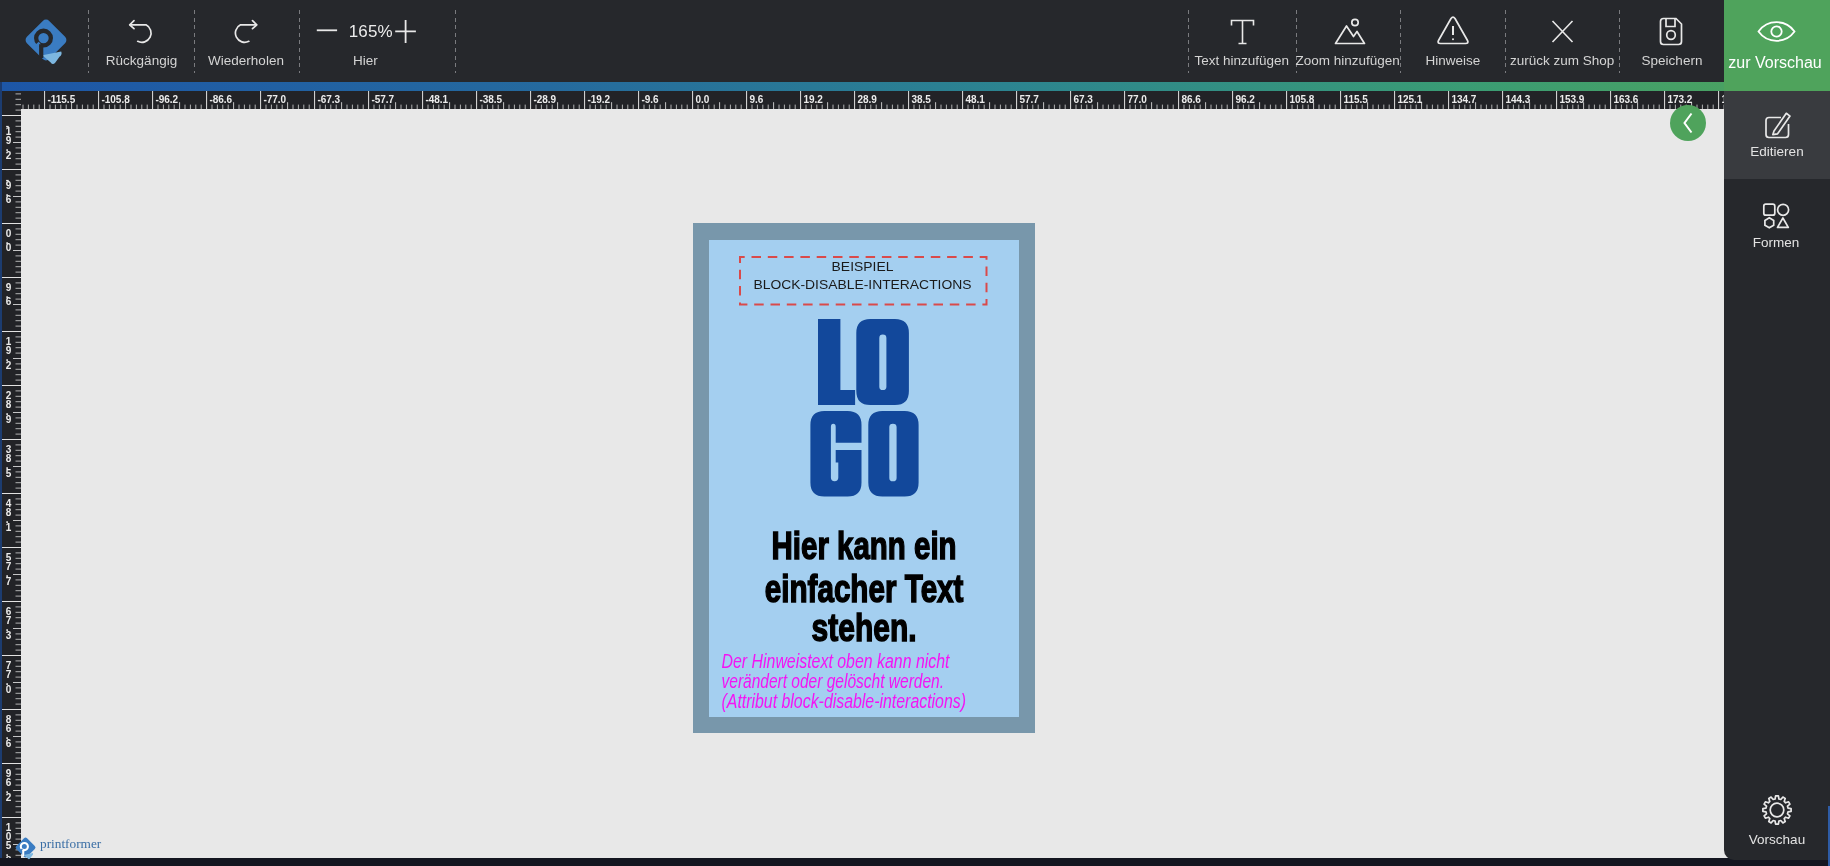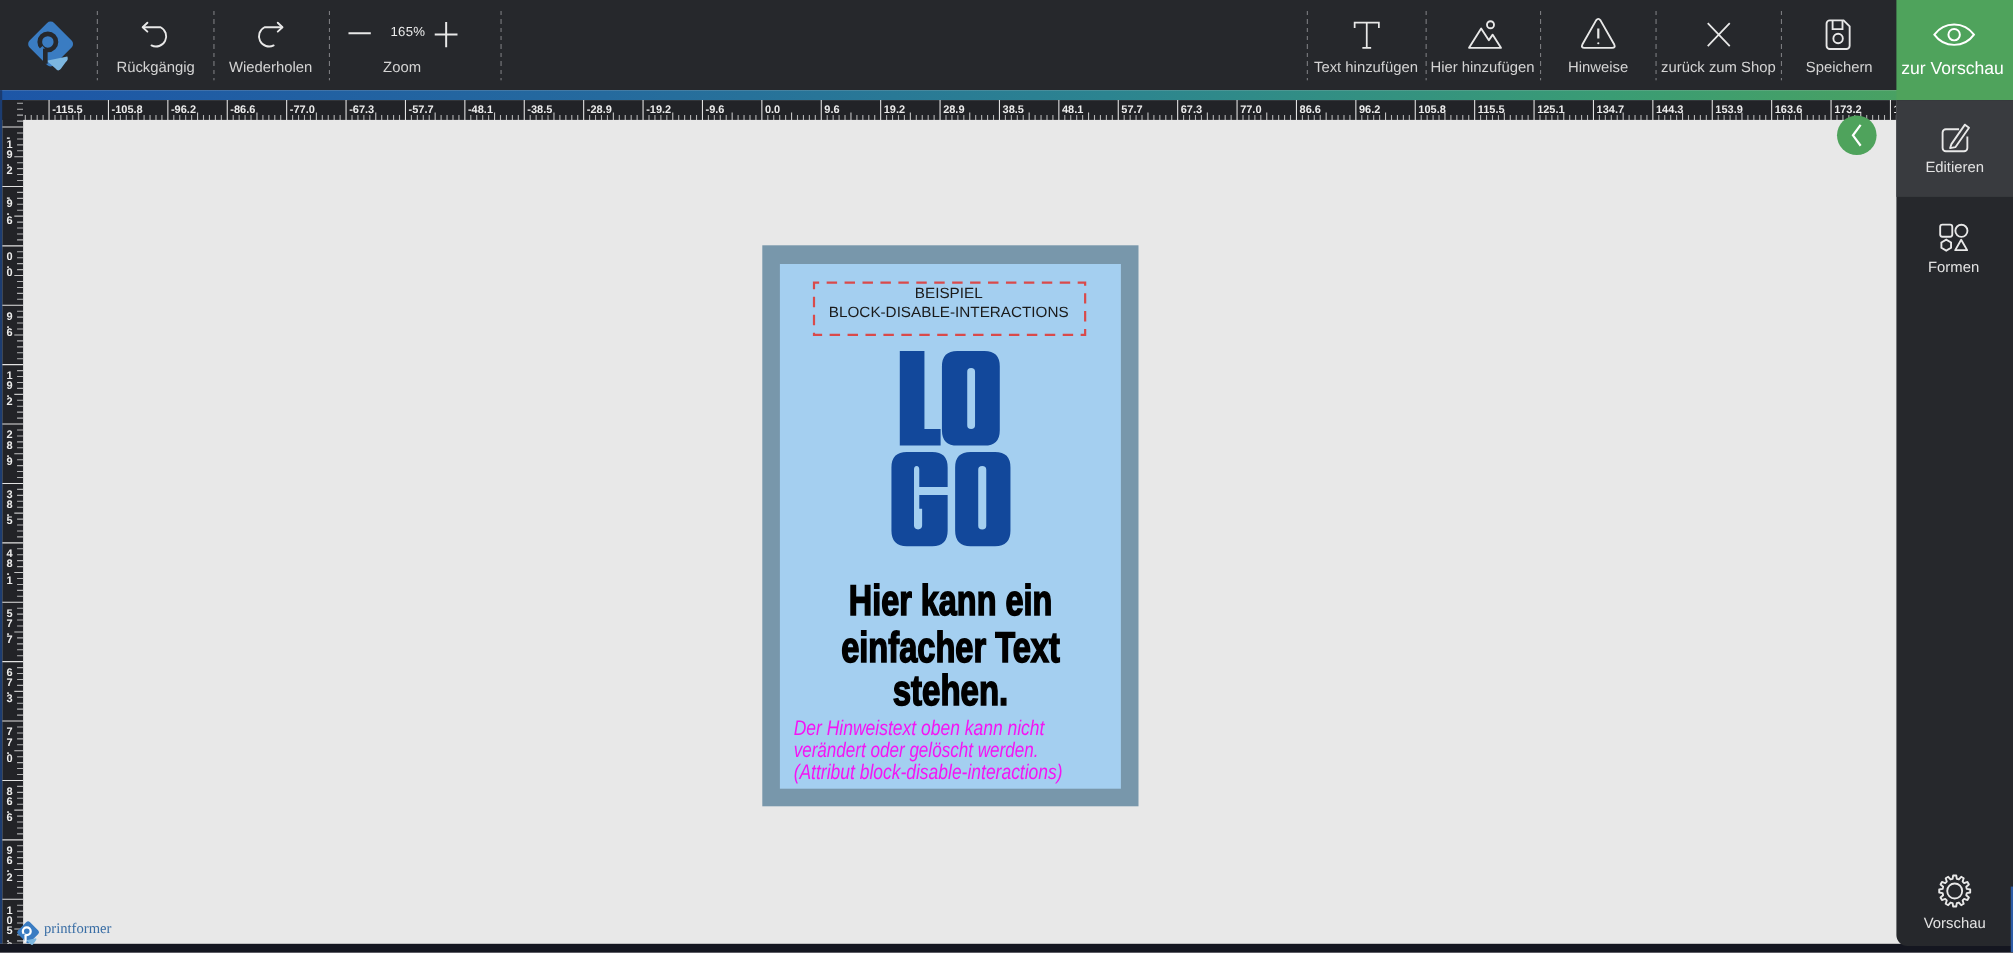--- a/index.html
+++ b/index.html
@@ -31,27 +31,27 @@
   <div class="sep" style="left:194.3px"></div>
   <div class="sep" style="left:299.2px"></div>
   <div class="sep" style="left:454.7px"></div>
   <div class="sep" style="left:1187.8px"></div>
   <div class="sep" style="left:1295.5px"></div>
   <div class="sep" style="left:1400.2px"></div>
   <div class="sep" style="left:1505.1px"></div>
   <div class="sep" style="left:1618.7px"></div>
   <div class="tb-label" style="left:141.5px;top:52.5px">Rückgängig</div>
   <div class="tb-label" style="left:246px;top:52.5px">Wiederholen</div>
-  <div class="tb-label" style="left:365.5px;top:52.5px">Zoom</div>
+  <div class="tb-label" style="left:365.5px;top:52.5px">Hier</div>
   <div class="tb-label" style="left:1241.8px;top:52.5px">Text hinzufügen</div>
-  <div class="tb-label" style="left:1347.7px;top:52.5px">Hier hinzufügen</div>
+  <div class="tb-label" style="left:1347.7px;top:52.5px">Zoom hinzufügen</div>
   <div class="tb-label" style="left:1452.8px;top:52.5px">Hinweise</div>
   <div class="tb-label" style="left:1562.2px;top:52.5px">zurück zum Shop</div>
   <div class="tb-label" style="left:1672px;top:52.5px">Speichern</div>
-  <div class="abs" style="left:370.8px;top:23px;transform:translateX(-50%);font-size:12px;color:#ececec;line-height:1;letter-spacing:0.2px">165%</div>
+  <div class="abs" style="left:370.8px;top:23px;transform:translateX(-50%);font-size:17px;color:#ececec;line-height:1;letter-spacing:0.2px">165%</div>
 
   <svg class="abs" style="left:0;top:0" width="1830" height="82" fill="none" stroke="#e8e8e8" stroke-width="1.8">
     <g stroke-width="1.7" stroke-linecap="round" stroke-linejoin="round">
       <path d="M130.3 24.8 H146 A8.4 8.4 0 1 1 137.7 41.3"></path>
       <path d="M134 20.7 L129.7 24.8 L134 28.7"></path>
       <path d="M256.2 24.8 H240.5 A8.4 8.4 0 1 0 248.8 41.3"></path>
       <path d="M252.5 20.7 L256.8 24.8 L252.5 28.7"></path>
     </g>
     <path d="M316.8 30.3 H337.1" stroke-width="1.8"></path>
     <path d="M395.2 31.4 H415.9 M405.6 19.9 V42.9" stroke-width="1.8"></path>

